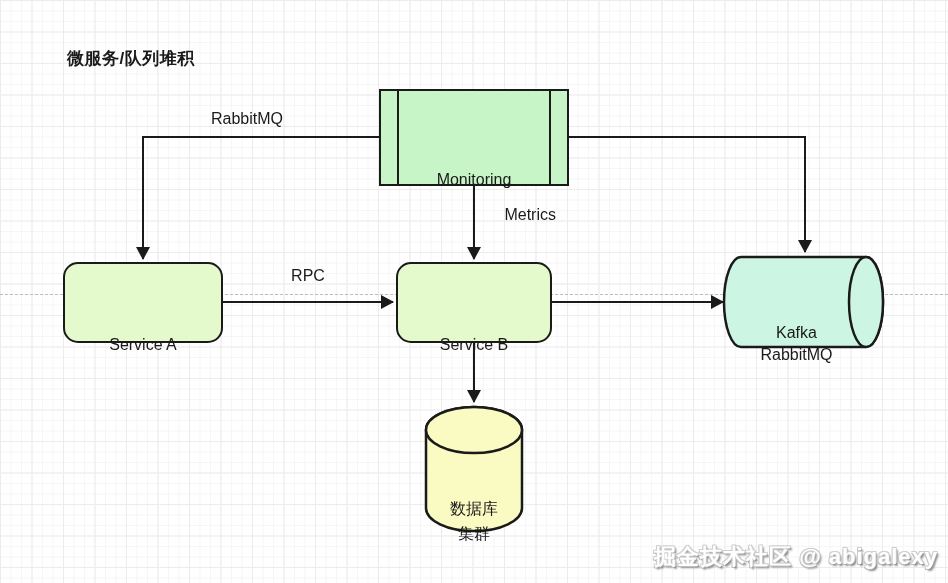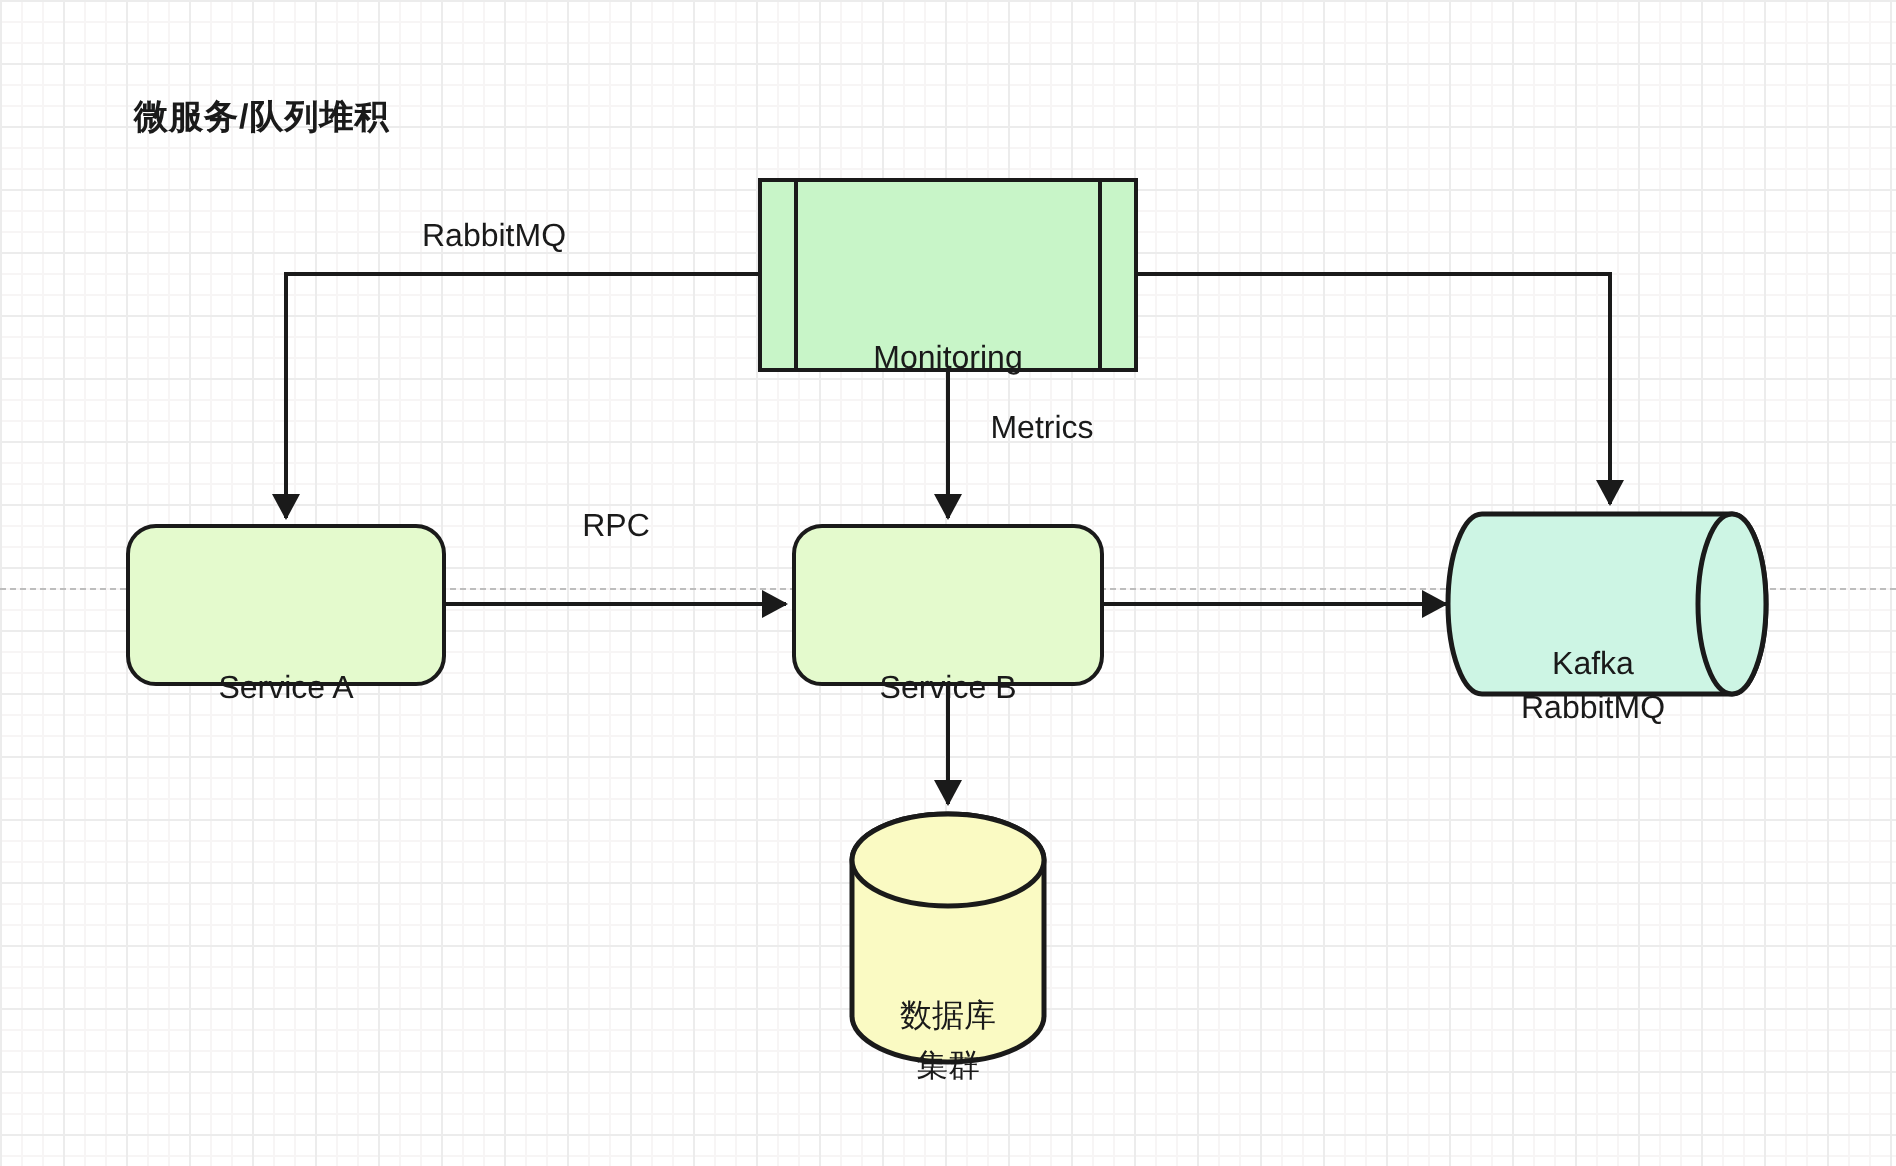--- a/index.html
+++ b/index.html
@@ -98,18 +98,19 @@
   </div>
 
   <div class="lbl node-label col" style="left:426px;top:450px;width:96px;height:58px;line-height:25px">
     <span>数据库</span>
     <span>集群</span>
   </div>
 
   <div class="lbl edge-label" style="left:197px;top:110px;width:100px">RabbitMQ</div>
 
 
-  <div class="lbl edge-label" style="left:486px;top:206px;width:70px;text-align:center">Metrics</div>
+  <div class="lbl edge-label" style="left:486px;top:206px;width:70px;text-align:right">Metrics</div>
 
-  <div class="lbl edge-label" style="left:278px;top:255px;width:60px">RPC</div>
+  <div class="lbl edge-label" style="left:278px;top:267px;width:60px">RPC</div>
 
+  <div class="lbl watermark">掘金技术社区 @ abigalexy</div>
 
 </div>
 
 </body></html>

